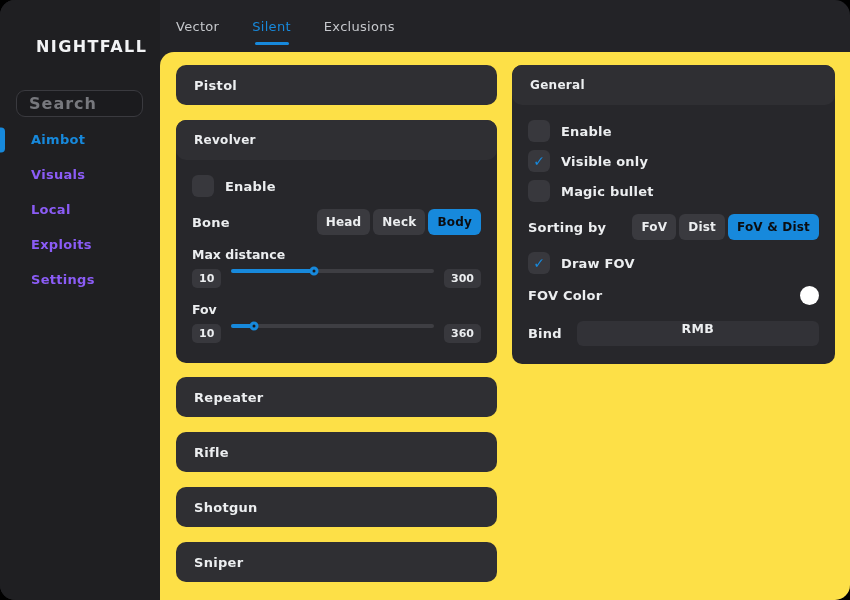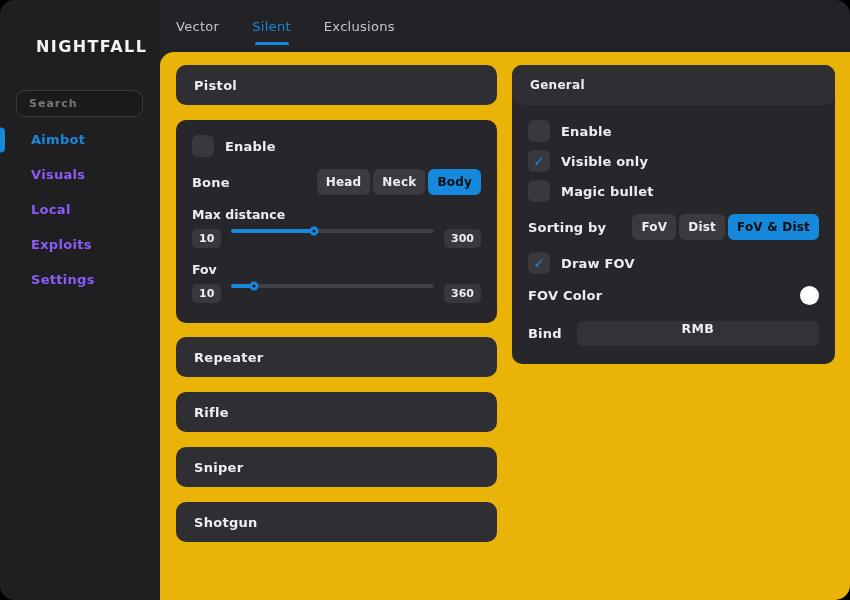--- a/index.html
+++ b/index.html
@@ -11,21 +11,21 @@
     -webkit-font-smoothing:antialiased; overflow:hidden;
   }
   .window { position:absolute; inset:0; background:#232327; border-radius:15px; overflow:hidden; }
 
   
   .sidebar { position:absolute; left:0; top:0; bottom:0; width:160px; background:#1f1f22; z-index:3; }
   .brand { margin:37px 0 0 36px; color:#f2f3f5; font-size:16px; font-weight:800; letter-spacing:1.4px; }
   .search {
     position:absolute; left:16px; top:90px; width:127px; height:27px;
     background:#1b1b1e; border:1.5px solid #3a3a3f; border-radius:9px;
-    color:#cfd0d4; font-family:inherit; font-size:11px; font-weight:700;
+    color:#cfd0d4; font-family:inherit; font-size:16px; font-weight:700;
     letter-spacing:1px; padding:0 12px; outline:none;
   }
   .search::placeholder { color:#77787d; }
   .nav { position:absolute; top:122px; left:0; right:0; }
   .nav-item { position:relative; height:35px; display:flex; align-items:center; padding-left:31px;
     color:#8b5cf6; font-size:13px; font-weight:700; letter-spacing:.3px; cursor:pointer; }
   .nav-item.active { color:var(--accent); }
   .indicator { display:none; position:absolute; left:-3px; top:50%; transform:translateY(-50%);
     width:8px; height:25px; border-radius:5px; background:var(--accent); }
   .nav-item.active .indicator { display:block; }
@@ -33,21 +33,21 @@
   
   .tabs { position:absolute; left:176px; top:0; height:52px; display:flex; gap:33px; z-index:2; }
   .tab { position:relative; height:100%; display:flex; align-items:center;
     color:#c6c8cc; font-size:13px; font-weight:400; letter-spacing:.3px; cursor:pointer; }
   .tab.active { color:var(--accent); }
   .tab-underline { display:none; position:absolute; bottom:7px; left:50%; transform:translateX(-50%);
     width:34px; height:3.5px; border-radius:3px; background:var(--accent); }
   .tab.active .tab-underline { display:block; }
 
   
-  .content { position:absolute; left:160px; top:52px; right:0; bottom:0; background:#eab308;
+  .content { position:absolute; left:160px; top:52px; right:0; bottom:0; background:#fde047;
     border-top-left-radius:14px; padding:13px 15px 0 16px; display:flex; gap:15px; align-items:flex-start; }
   .col-left { width:321px; flex:none; }
   .col-right { width:323px; flex:none; }
 
   .bar { height:40px; background:#2f2f33; border-radius:10px; display:flex; align-items:center;
     padding:0 18px; color:#eceef0; font-size:13px; font-weight:700; letter-spacing:.3px;
     margin-bottom:15px; cursor:pointer; }
   .panel { background:#27272b; border-radius:10px; margin-bottom:14px; }
   .panel-header { height:40px; background:#2f2f33; border-radius:10px; display:flex; align-items:center;
     padding:0 18px; color:#eceef0; font-size:12px; font-weight:700; letter-spacing:.3px; cursor:pointer; }
@@ -131,20 +131,23 @@
 
   <div class="content">
 
     <div class="col-left">
 
       <div class="bar">
         <span>Pistol</span>
       </div>
 
       <div class="panel">
+        <div class="panel-header">
+          <span>Revolver</span>
+        </div>
         <div class="panel-body">
 
           <div class="check-row spaced">
             <div class="checkbox">
               
             </div>
             <span class="lbl">Enable</span>
           </div>
 
           <div class="row-between">
@@ -183,24 +186,24 @@
         </div>
       </div>
 
       <div class="bar">
         <span>Repeater</span>
       </div>
       <div class="bar">
         <span>Rifle</span>
       </div>
       <div class="bar">
+        <span>Shotgun</span>
+      </div>
+      <div class="bar">
         <span>Sniper</span>
-      </div>
-      <div class="bar">
-        <span>Shotgun</span>
       </div>
     </div>
 
     <div class="col-right">
       <div class="panel">
         <div class="panel-header">
           <span>General</span>
         </div>
         <div class="panel-body">
 

